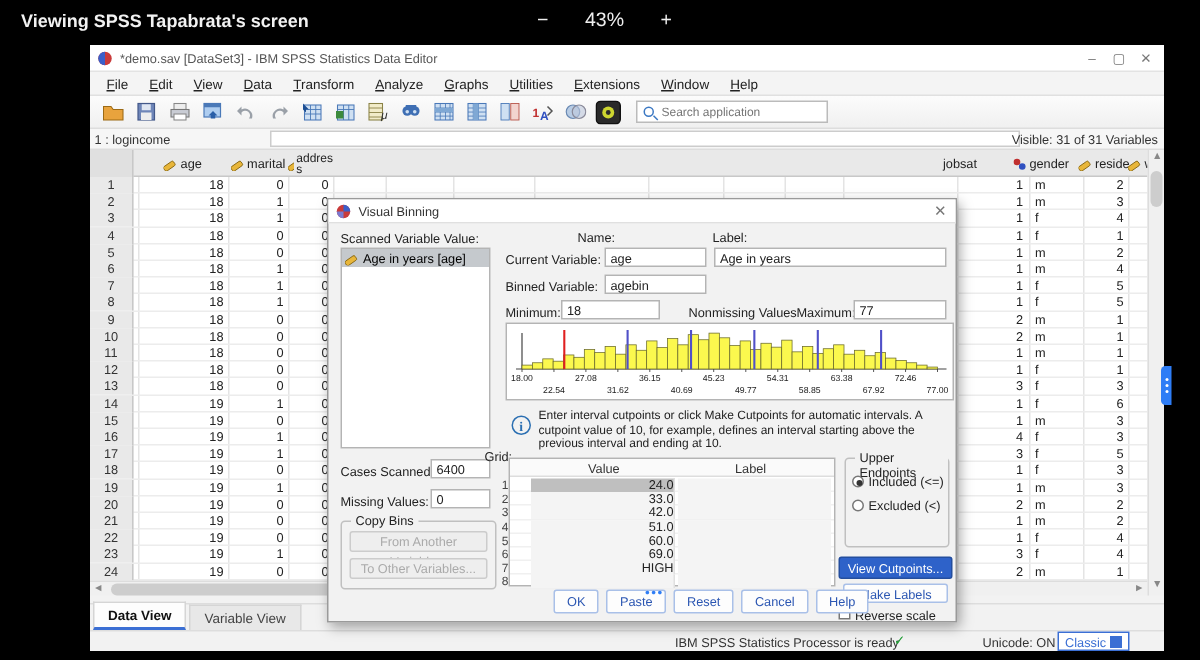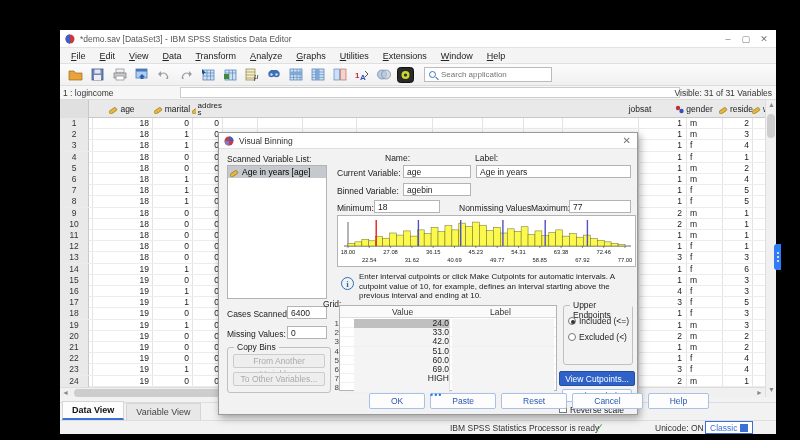--- a/index.html
+++ b/index.html
@@ -81,36 +81,44 @@
   .grow .gl{position:absolute;left:112px;width:102px;height:9px;background:#f4f4f4;}
   #ue-grp{left:344px;top:172px;width:70px;height:60px;}
   .radio{position:absolute;display:flex;align-items:center;gap:3px;font-size:8.5px;color:#222;}
   .rdot{width:8px;height:8px;border:1px solid #777;border-radius:50%;background:#fff;position:relative;flex:0 0 auto;}
   .rdot.on::after{content:"";position:absolute;left:1.5px;top:1.5px;width:4px;height:4px;border-radius:50%;background:#333;}
   .cbox{width:8px;height:8px;border:1px solid #777;background:#fff;flex:0 0 auto;}
   #mkcut{position:absolute;left:340px;top:238px;width:76px;height:15px;background:#2e62c9;border:1px solid #244e9e;border-radius:2px;color:#fff;font-size:8.5px;text-align:center;line-height:14px;}
   #mklab{position:absolute;left:343px;top:256px;width:70px;height:13px;background:#fdfdfd;border:1px solid #a9c0e8;border-radius:2px;color:#2b56b2;font-size:8.5px;text-align:center;line-height:12px;}
   #revscale{position:absolute;left:340px;top:272px;display:flex;align-items:flex-start;gap:3px;font-size:8.5px;color:#222;}
   #dlgbtns{position:absolute;left:150px;top:260px;display:flex;gap:5px;}
-  #dlgbtns .b{background:#fdfdfd;border:1px solid #a9c0e8;border-radius:2px;color:#2b56b2;font-size:8.5px;padding:2px 21px;}
+  #dlgbtns .b{background:#fdfdfd;border:1px solid #a9c0e8;border-radius:2px;color:#2b56b2;font-size:8.5px;padding:2px 8px;}
   
   #webex{position:absolute;left:337px;top:406px;width:206px;height:28px;background:#fff;border-radius:4px;box-shadow:0 1px 6px rgba(0,0,0,.4);z-index:60;display:flex;align-items:center;padding:0 6px;gap:4px;}
   #pauseicon{display:flex;gap:1.5px;}
   #pauseicon i{display:block;width:1.5px;height:8px;background:#9a9a9a;}
   #webex-msg{font-size:7.5px;color:#444;white-space:nowrap;}
   #stopshare{background:#1a6ef5;color:#fff;border-radius:3px;font-size:7.5px;font-weight:bold;padding:3px 6px;white-space:nowrap;}
   #hidelink{color:#1a6ef5;font-size:7.5px;text-decoration:underline;}
   #hdots{position:absolute;left:430px;top:390px;color:#2e7df6;font-size:9px;letter-spacing:1px;z-index:55;}
   #vdots{position:absolute;left:774px;top:244px;width:7px;height:26px;background:#2e7df6;border-radius:3px 0 0 3px;z-index:55;display:flex;flex-direction:column;align-items:center;justify-content:center;gap:2px;}
   #vdots i{width:2px;height:2px;border-radius:50%;background:#fff;display:block;}
 </style>
 </head>
 <body>
 
 <div id="screen">
+  <div id="topbar">
+    <div id="viewer-title">Viewing SPSS Tapabrata's screen</div>
+    <div id="zoomctrl">
+      <span>−</span>
+      <span>43%</span>
+      <span>+</span>
+    </div>
+  </div>
 
   <div id="win">
     <div id="titlebar">
       <svg class="abs" style="left:5px;top:4px" width="10" height="10">
           <circle cx="5" cy="5" r="4.5" fill="#c93a3a"></circle>
           <path d="M5 .5 A4.5 4.5 0 0 0 5 9.5 Z" fill="#3a5fc9"></path>
         </svg>
       <div id="title-text">*demo.sav [DataSet3] - IBM SPSS Statistics Data Editor</div>
       <div class="winctl" style="right:42px">–</div>
       <div class="winctl" style="right:24px">▢</div>
@@ -564,21 +572,21 @@
     <div id="dlg-title">
       <svg class="abs" style="left:5px;top:3px" width="10" height="10">
           <circle cx="5" cy="5" r="4.5" fill="#c93a3a"></circle>
           <path d="M5 .5 A4.5 4.5 0 0 1 9.5 5 L5 5 Z" fill="#3a5fc9"></path>
           <path d="M5 9.5 A4.5 4.5 0 0 1 .5 5 L5 5 Z" fill="#7a7ad0"></path>
         </svg>
       <div id="dlg-title-text">Visual Binning</div>
       <div id="dlg-close">✕</div>
     </div>
 
-    <div class="lbl" style="left:8px;top:21px">Scanned Variable List:</div>
+    <div class="lbl" style="left:8px;top:21px">Scanned Variable Value:</div>
     <div id="svlist">
       <div id="svitem">
         <svg width="9" height="9">
             <rect x="0" y="4" width="8" height="3.5" rx="1" fill="#e8b63a" stroke="#8a6a16" stroke-width="0.6" transform="rotate(-35 4 6)"></rect>
           </svg>
         <span>Age in years [age]</span>
       </div>
     </div>
 
     <div class="lbl" style="left:8px;top:176px">Cases Scanned:</div>

